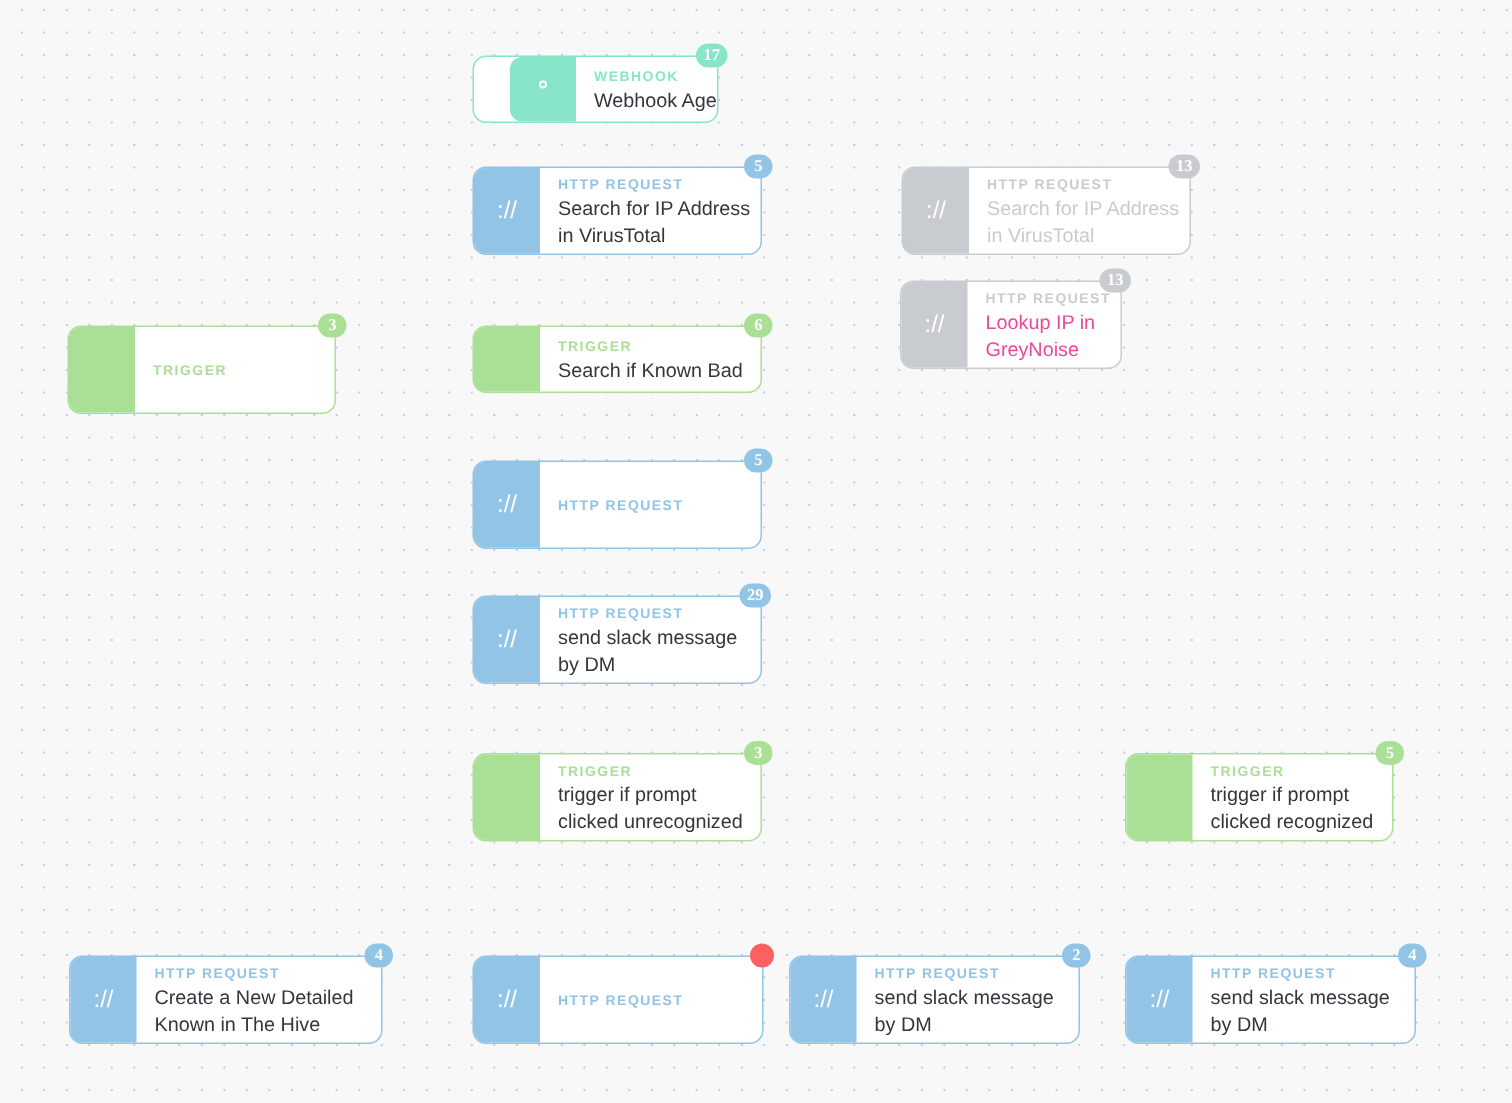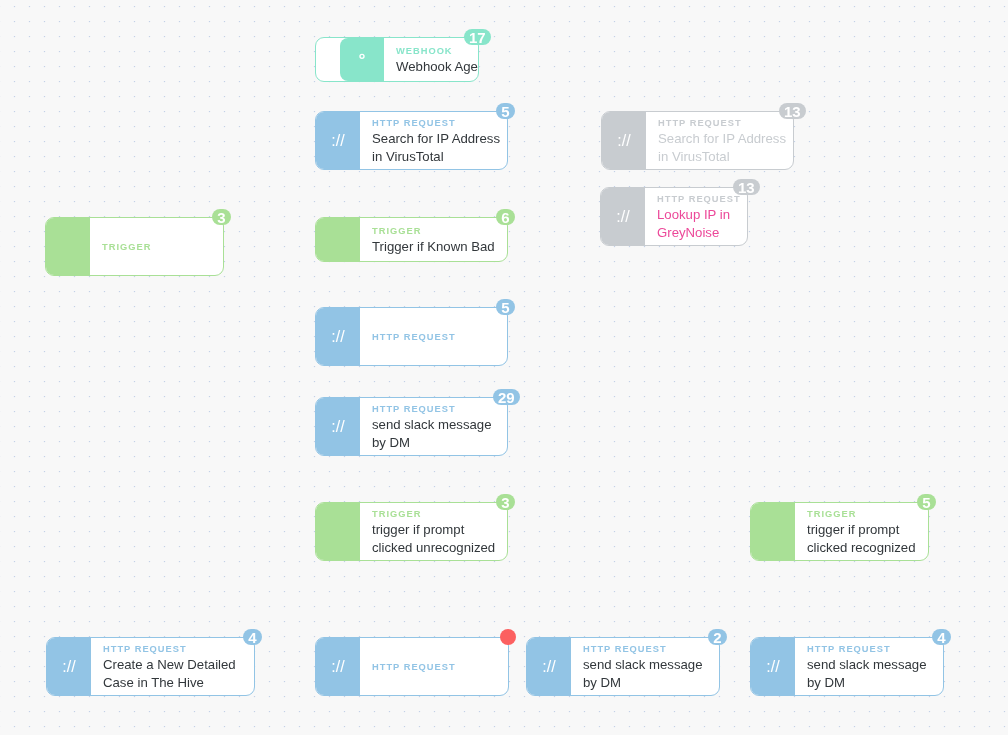--- a/index.html
+++ b/index.html
@@ -18,23 +18,23 @@
         background:#fff;box-sizing:border-box;}
   .node .icon{flex:0 0 auto;width:44px;border-radius:8px 0 0 8px;
         display:flex;align-items:center;justify-content:center;}
   .node .body{flex:1 1 auto;padding:0 10px 0 12px;display:flex;
         flex-direction:column;justify-content:center;overflow:hidden;}
   .node .kind{font-size:9.3px;font-weight:bold;letter-spacing:1.0px;
         line-height:14px;text-transform:uppercase;white-space:nowrap;}
   .node .title{font-size:13.2px;color:#32373b;line-height:17.5px;
         white-space:pre;}
   .badge{position:absolute;height:16px;min-width:19px;border-radius:9px;
-        color:#fff;font-size:15px;font-weight:bold;display:flex;
+        color:#fff;font-size:11px;font-weight:bold;display:flex;
         align-items:center;justify-content:center;padding:0 5px;box-sizing:border-box;
-        line-height:1;}
+        line-height:1;font-family:Liberation Serif, serif;}
   .slash{color:#fff;font-size:16px;font-weight:400;letter-spacing:0px;
         font-family:"Liberation Sans",sans-serif;}
 </style>
 </head>
 <body>
 
 <div id="canvas">
   <svg class="edges" viewBox="0 0 1008 735"></svg>
   <div id="nodes">
       <div class="node" style="left: 315px; top: 37px; width: 164px; height: 45px; border: 1px solid rgb(136, 229, 202); padding-left: 24px;">
@@ -90,21 +90,21 @@
           <div class="kind" style="color: rgb(169, 224, 150);">TRIGGER</div>
         </div>
       </div>
       <div class="badge" style="background: rgb(169, 224, 150); left: 212px; top: 209px;">3</div>
       <div class="node" style="left: 315px; top: 217px; width: 193px; height: 45px; border: 1px solid rgb(169, 224, 150);">
         <div class="icon" style="background: rgb(169, 224, 150);">
           <svg viewBox="0 0 24 24" width="22" height="22"></svg>
         </div>
         <div class="body">
           <div class="kind" style="color: rgb(169, 224, 150);">TRIGGER</div>
-          <div class="title">Trigger if Known Bad</div>
+          <div class="title">Search if Known Bad</div>
         </div>
       </div>
       <div class="badge" style="background: rgb(169, 224, 150); left: 496px; top: 209px;">6</div>
       <div class="node" style="left: 315px; top: 307px; width: 193px; height: 59px; border: 1px solid rgb(146, 196, 229);">
         <div class="icon" style="background: rgb(146, 196, 229);">
           <span class="slash">://</span>
         </div>
         <div class="body">
           <div class="kind" style="color: rgb(146, 196, 229);">HTTP REQUEST</div>
         </div>
@@ -143,21 +143,21 @@
         </div>
       </div>
       <div class="badge" style="background: rgb(169, 224, 150); left: 917px; top: 494px;">5</div>
       <div class="node" style="left: 46px; top: 637px; width: 209px; height: 59px; border: 1px solid rgb(146, 196, 229);">
         <div class="icon" style="background: rgb(146, 196, 229);">
           <span class="slash">://</span>
         </div>
         <div class="body">
           <div class="kind" style="color: rgb(146, 196, 229);">HTTP REQUEST</div>
           <div class="title">Create a New Detailed
-Case in The Hive</div>
+Known in The Hive</div>
         </div>
       </div>
       <div class="badge" style="background: rgb(146, 196, 229); left: 243px; top: 629px;">4</div>
       <div class="node" style="left: 315px; top: 637px; width: 194px; height: 59px; border: 1px solid rgb(146, 196, 229);">
         <div class="icon" style="background: rgb(146, 196, 229);">
           <span class="slash">://</span>
         </div>
         <div class="body">
           <div class="kind" style="color: rgb(146, 196, 229);">HTTP REQUEST</div>
         </div>

